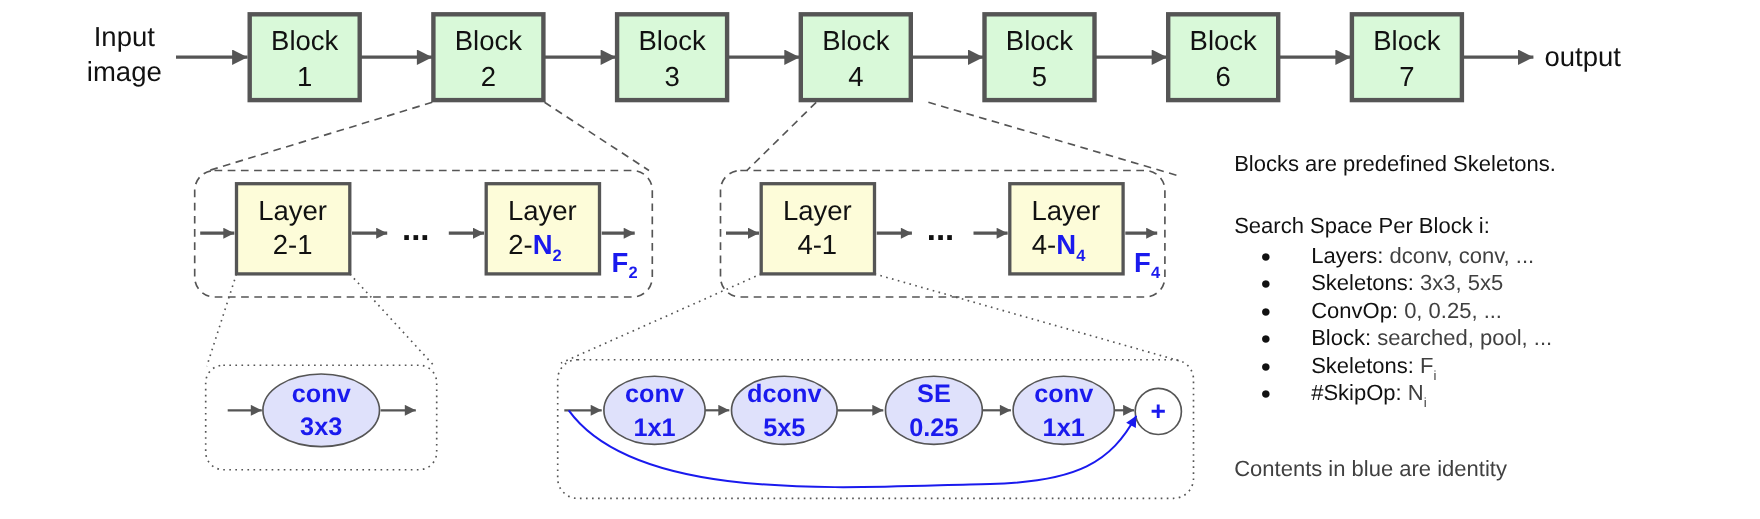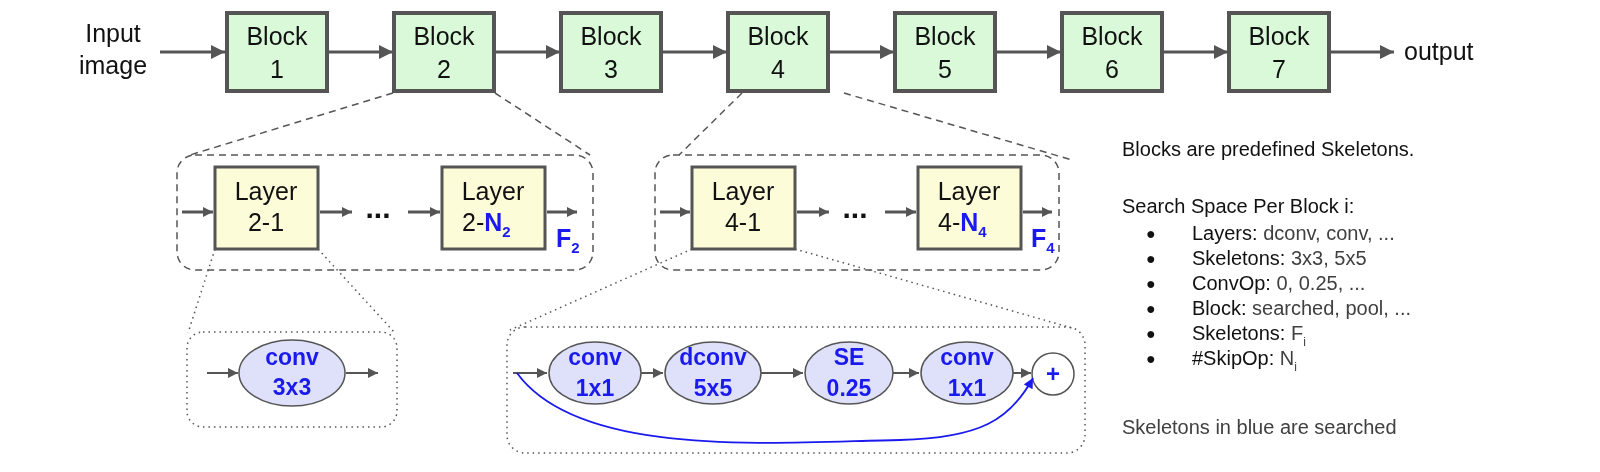--- a/index.html
+++ b/index.html
@@ -195,13 +195,13 @@
       <li>
         <span class="bullet">●</span>
         <span class="lbl"><span>Skeletons: </span><span class="blue">F</span><sub class="blue">i</sub></span>
       </li>
       <li>
         <span class="bullet">●</span>
         <span class="lbl"><span>#SkipOp: </span><span class="blue">N</span><sub class="blue">i</sub></span>
       </li>
     </ul>
 </div>
-<div class="side" style="top:416px;"><span class="blue">Skeletons in blue are searched</span></div>
+<div class="side" style="top:416px;"><span class="blue">Contents in blue are identity</span></div>
 
 </body></html>

